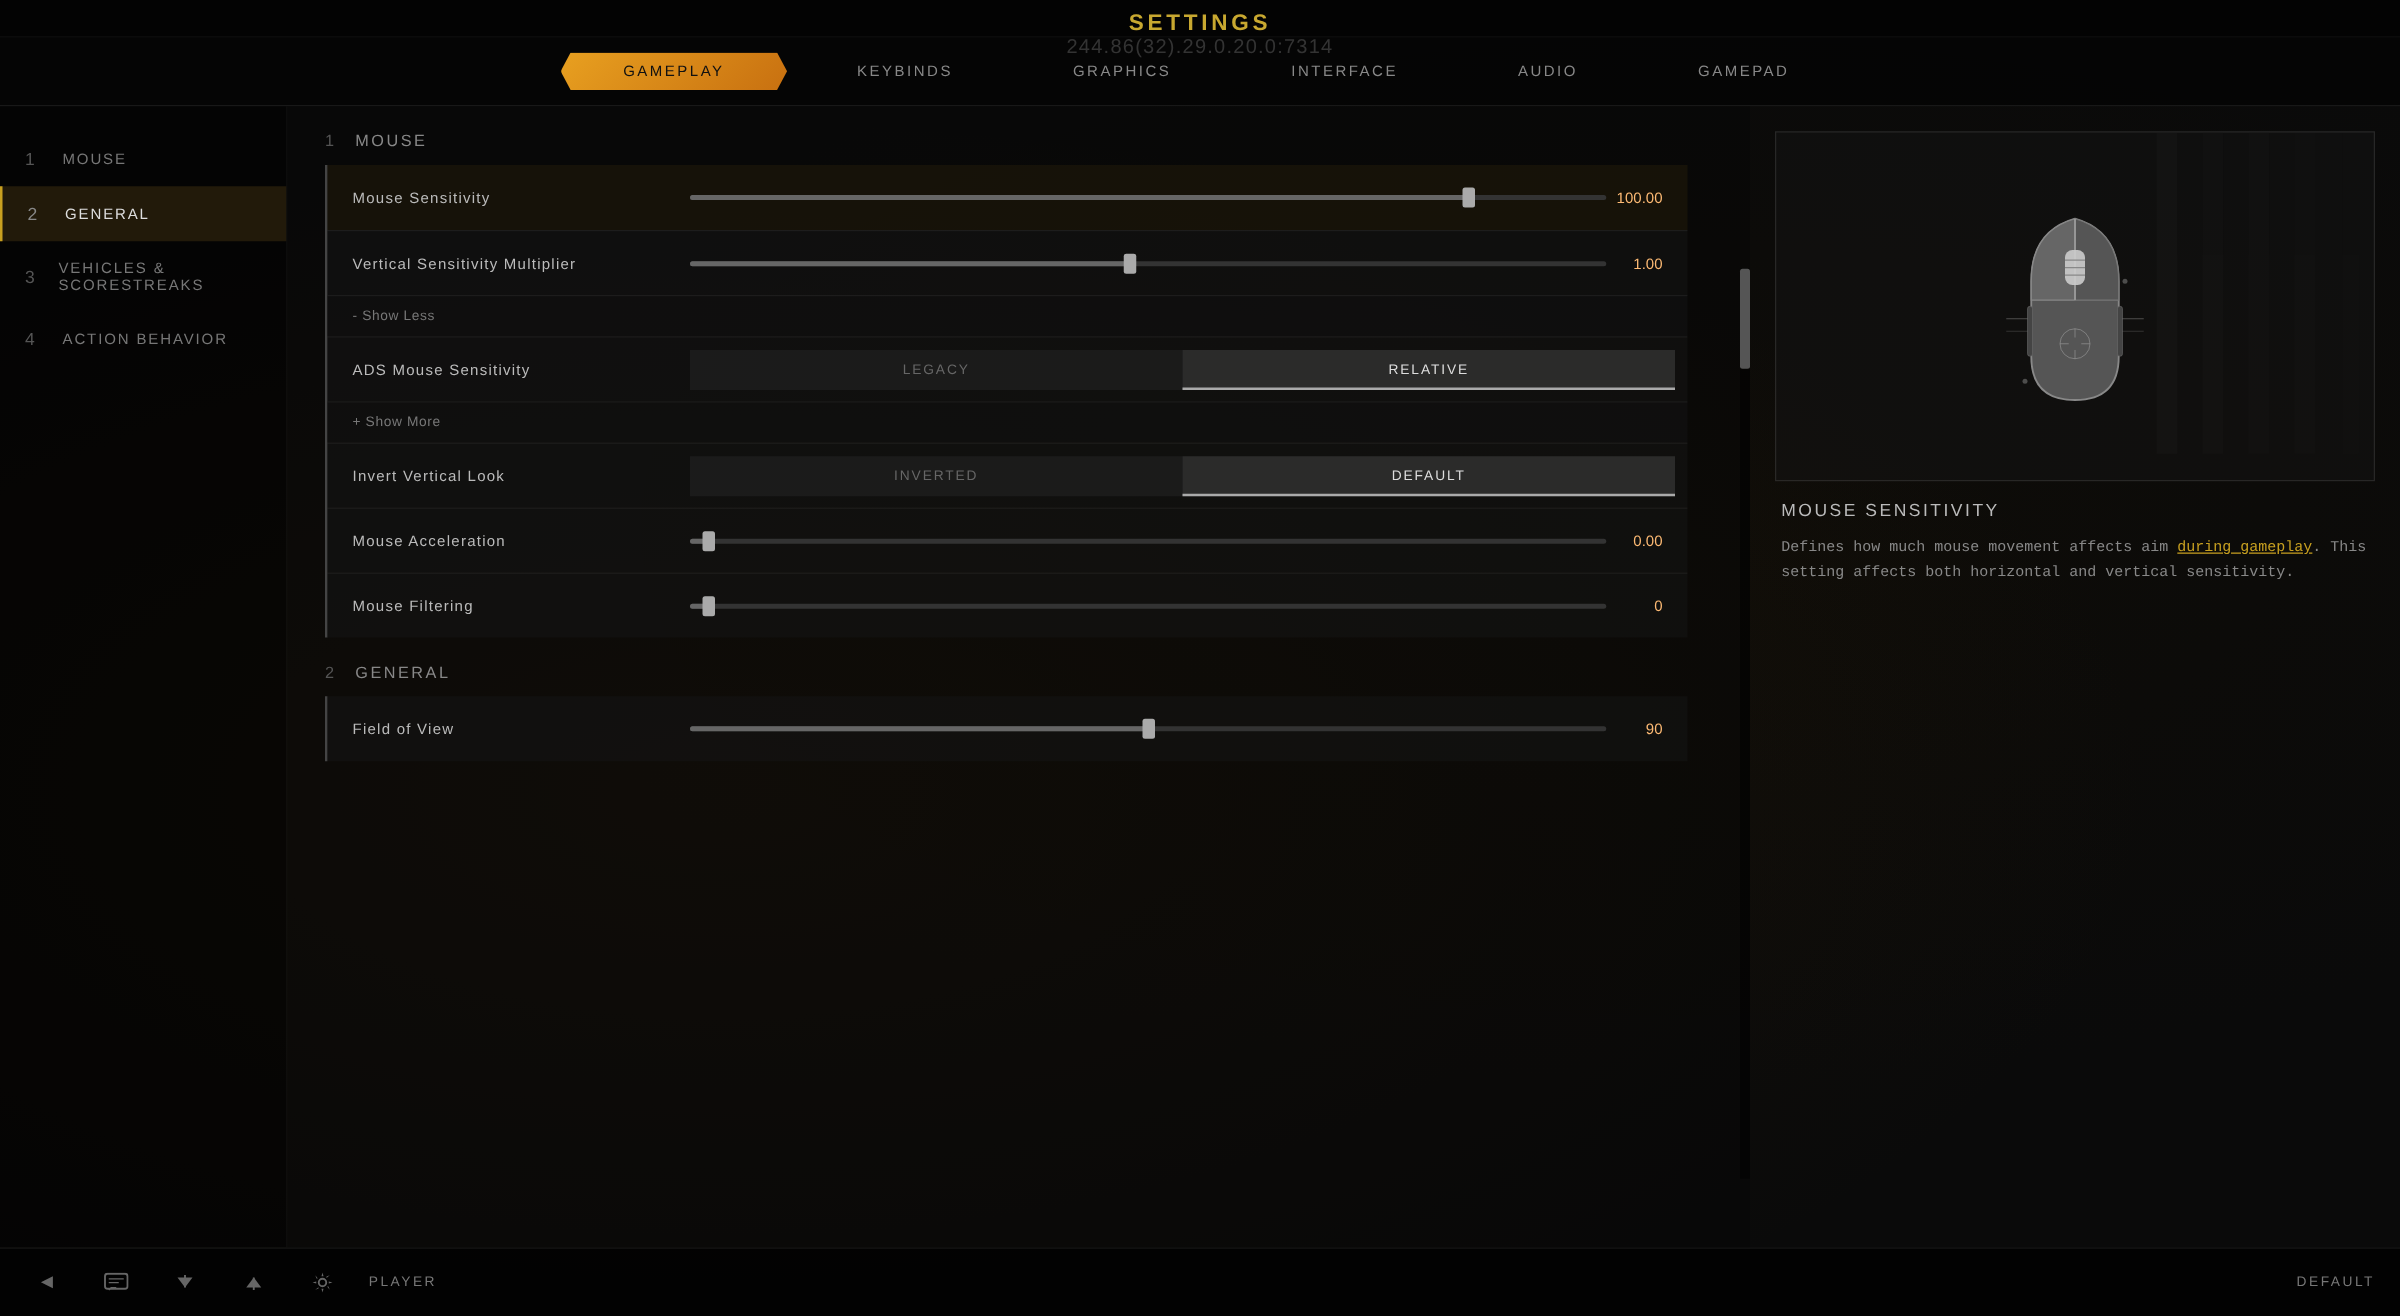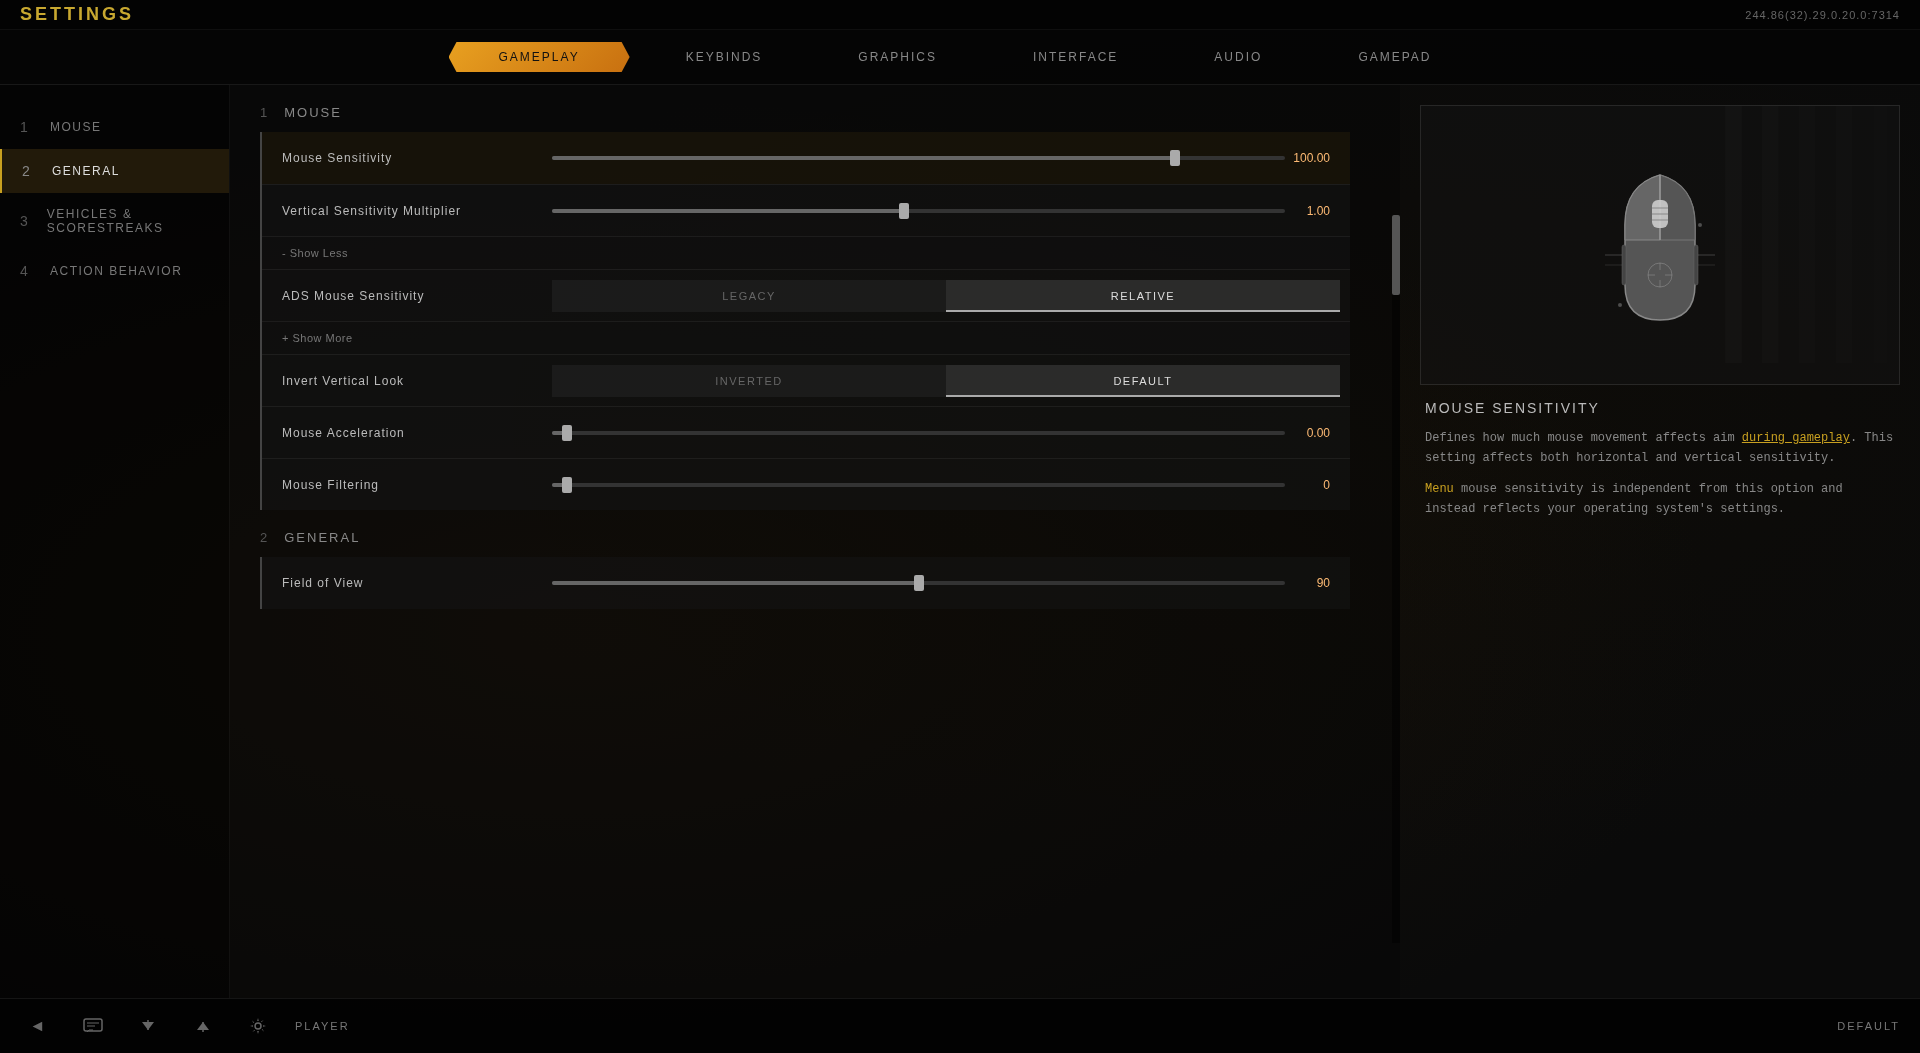--- a/index.html
+++ b/index.html
@@ -36,32 +36,33 @@
 
     
     .header {
       display: flex;
       align-items: center;
       justify-content: space-between;
       padding: 8px 20px;
       background: rgba(0,0,0,0.7);
       border-bottom: 1px solid rgba(255,255,255,0.05);
       height: 30px;
+      flex-direction: column;
     }
 
     .header-title {
       font-size: 18px;
       font-weight: bold;
       color: #c8a830;
       letter-spacing: 3px;
       text-transform: uppercase;
     }
 
     .header-coords {
-      font-size: 11px;
+      font-size: 16px;
       color: #666;
       letter-spacing: 1px;
     }
 
     
     .nav-bar {
       display: flex;
       align-items: center;
       justify-content: center;
       gap: 16px;
@@ -626,23 +627,20 @@
           <line x1="98" y1="100" x2="115" y2="100" stroke="#aaa" stroke-width="0.8" opacity="0.4"></line>
           <line x1="98" y1="110" x2="115" y2="110" stroke="#aaa" stroke-width="0.6" opacity="0.3"></line>
         </svg>
       </div>
 
       <div class="info-panel">
         <div class="info-title">MOUSE SENSITIVITY</div>
         <div class="info-text">
           Defines how much mouse movement affects aim <span class="highlight">during gameplay</span>. This setting affects both horizontal and vertical sensitivity.
         </div>
-        <div class="info-text">
-          <span class="highlight-menu">Menu</span> mouse sensitivity is independent from this option and instead reflects your operating system's settings.
-        </div>
       </div>
 
     </div>
 
   </div>
 
   <div class="bottom-bar">
     <div class="bottom-left">
       <div class="bottom-icon">◄</div>
       <div class="bottom-icon">

